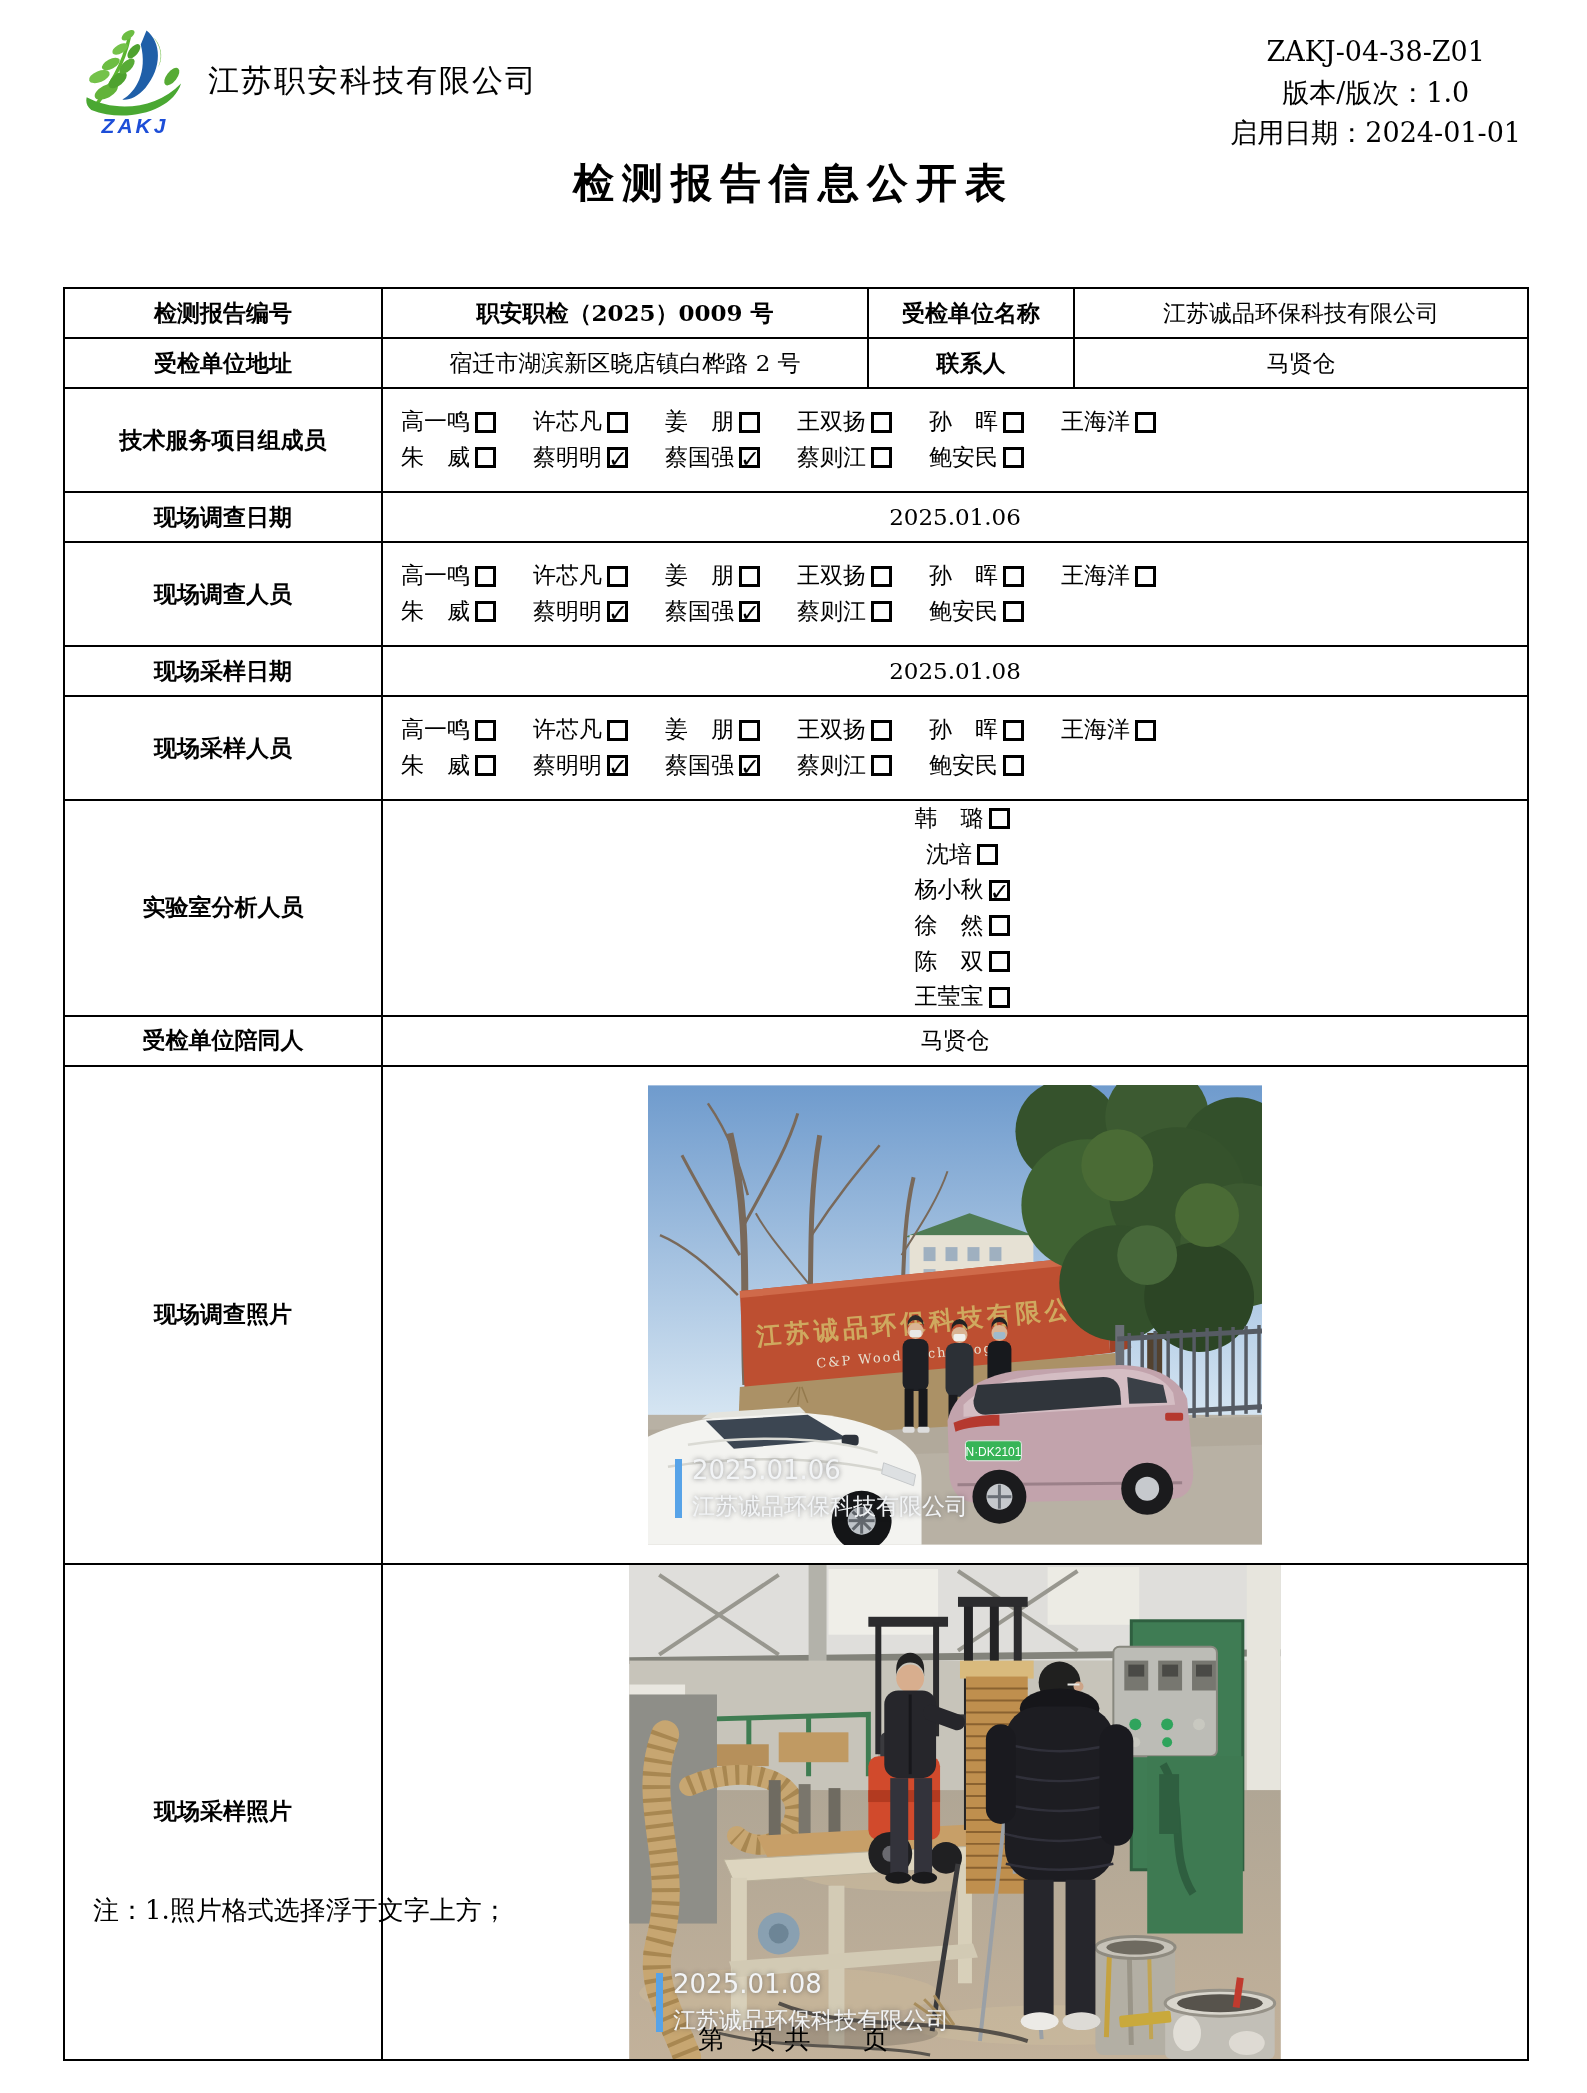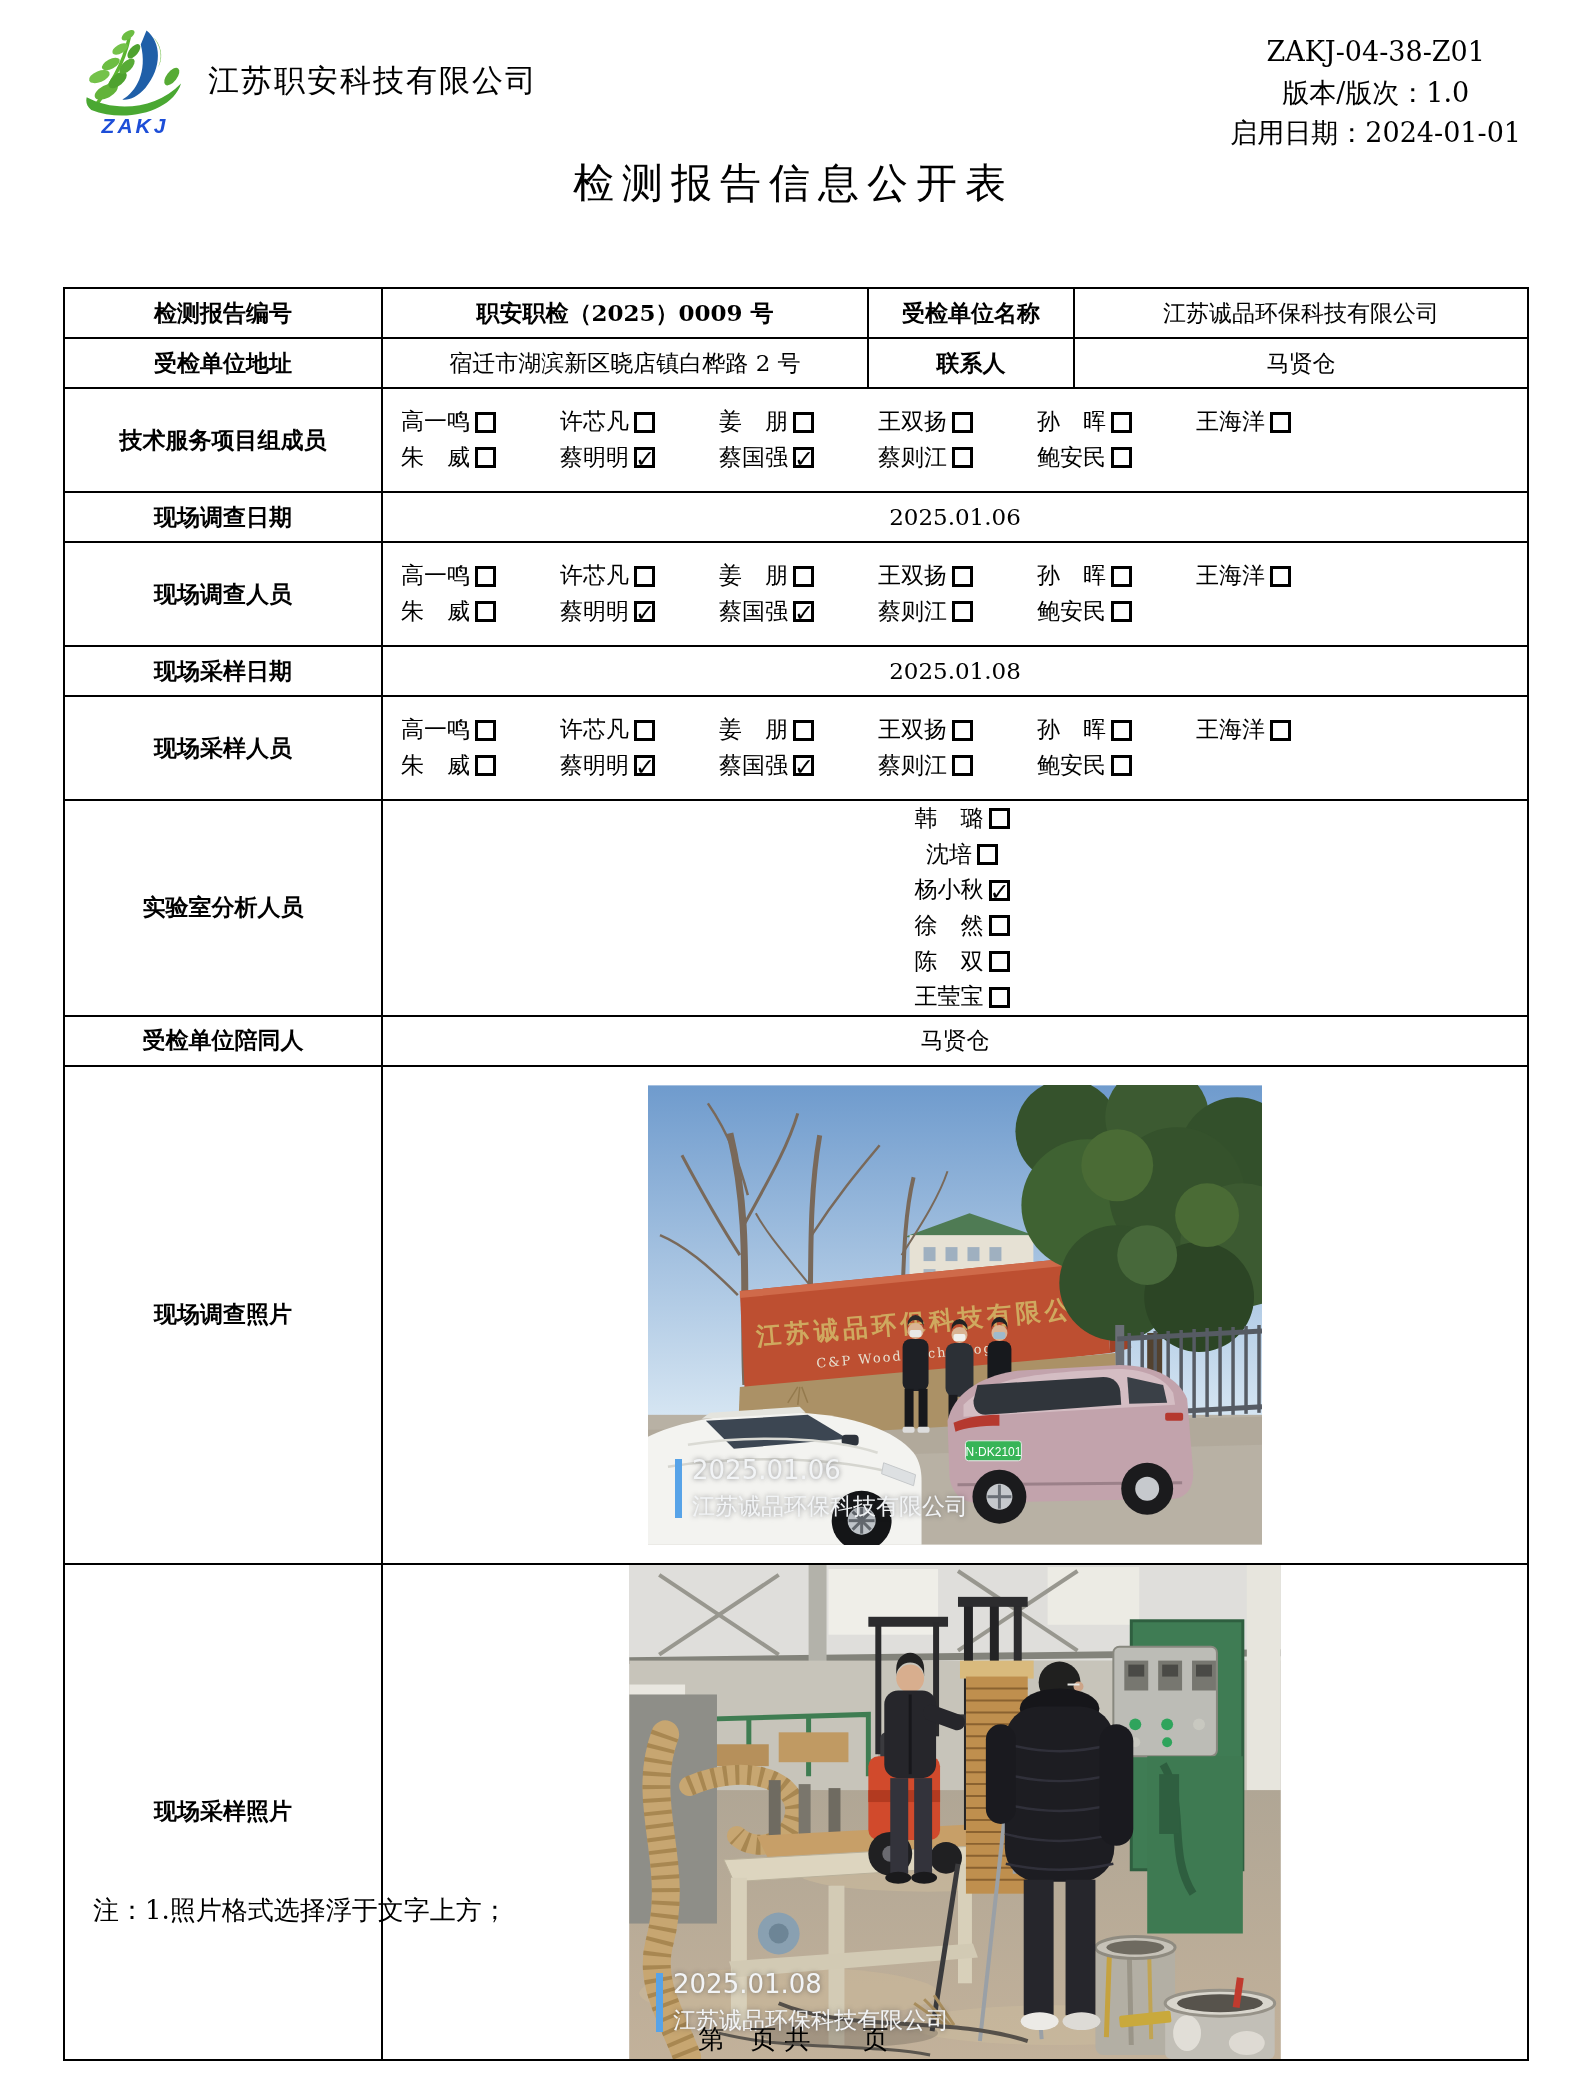--- a/index.html
+++ b/index.html
@@ -9,34 +9,34 @@
   
   .logo{position:absolute;left:72px;top:26px;width:126px;text-align:center;}
   .logo-text{color:#1d4ed8;font-weight:700;font-style:italic;font-size:21px;
              letter-spacing:3px;margin-top:-8px;font-family:Liberation Sans, sans-serif;}
   .hdr-company{position:absolute;left:208px;top:60px;font-size:31px;letter-spacing:2px;}
   .hdr-right{position:absolute;right:66px;top:32px;text-align:center;font-size:27px;line-height:1.5;}
 
   
   .title{position:absolute;top:156px;left:0;width:100%;text-align:center;
          font-family:"DejaVu Sans","Liberation Sans",sans-serif;
-         font-weight:400;font-size:41px;letter-spacing:8px;}
+         font-weight:700;font-size:41px;letter-spacing:8px;}
 
   
   table.main{position:absolute;left:63px;top:287px;width:1464px;
              border-collapse:collapse;table-layout:fixed;}
   .main th,.main td{border:2.5px solid #000;padding:0 4px;vertical-align:middle;}
   .main th{font-family:Liberation Serif, serif;font-weight:700;
            font-size:23px;text-align:center;}
   .main td{font-size:23px;text-align:center;}
   .main td.bold-val{font-weight:700;}
   .main td.names{text-align:left;padding-left:18px;}
   .h50{height:50px;} .h88{height:104px;} .hp1{height:498px;} .hp2{height:464px;}
 
-  .members-line{display:flex;column-gap:64px;align-items:center;line-height:1.55;}
+  .members-line{display:flex;column-gap:37px;align-items:center;line-height:1.55;}
   .lab-line{column-gap:16px;flex-direction:column;}
   .member{display:inline-flex;align-items:center;white-space:nowrap;}
   .cb{display:inline-block;width:15px;height:15px;border:3px solid #000;margin-left:5px;
       position:relative;flex:none;background:#fff;}
   .cb.checked::after{content:"✓";position:absolute;left:-2px;top:-9px;font-size:24px;
       font-weight:900;font-family:"DejaVu Sans",sans-serif;color:#000;}
 
   
   .photo-cell{text-align:center;}
   .photo-wrap{position:relative;display:inline-block;line-height:0;vertical-align:middle;}

